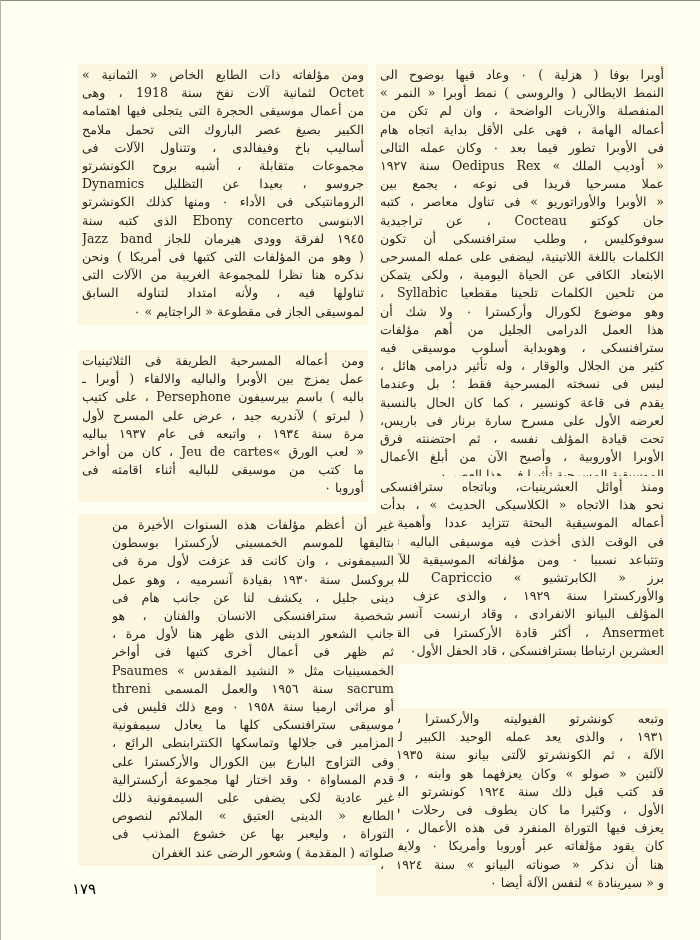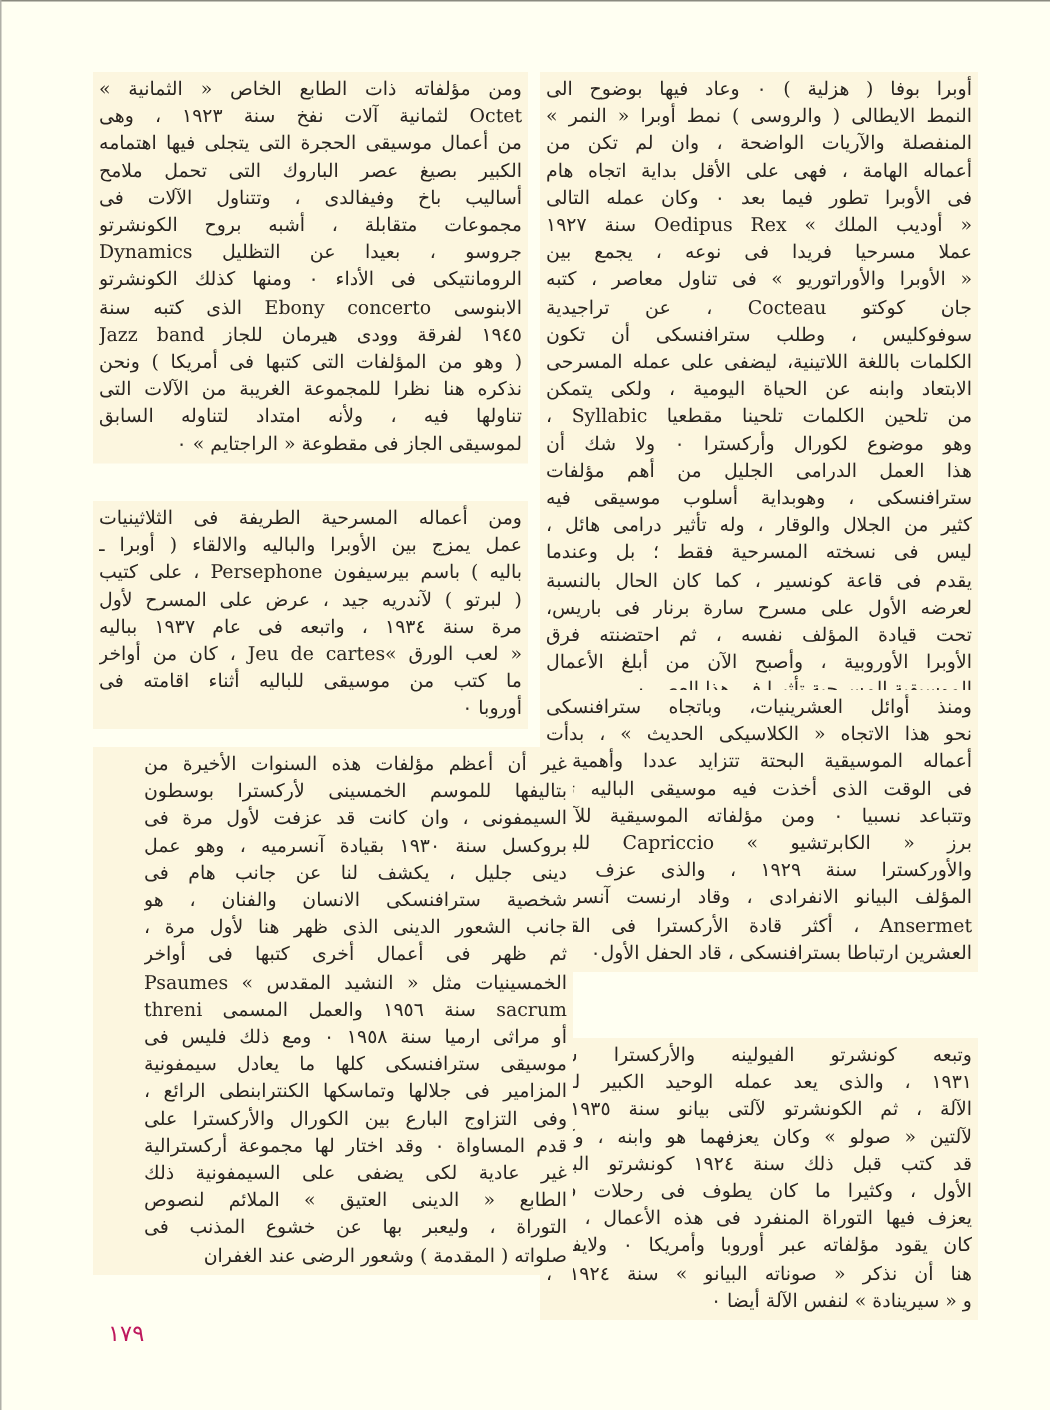--- a/index.html
+++ b/index.html
@@ -18,27 +18,27 @@
     text-align-last:right;
     font-size:12.6px;
     line-height:18.2px;
     color:#2a2520;
   }
   .col.right { left:360px; width:292px; }
   .col.left  { left:62px;  width:290px; }
   .block {
     background:#fcf6df;
     padding:2px 4px 4px 4px;
-    margin:0;
+    margin:16px;
   }
   .line { display:block; white-space:nowrap; overflow:hidden; text-align:justify; text-align-last:justify; }
   .line.last { text-align-last:right; }
   .page-number {
     position:absolute; left:72px; top:880px;
-    font-size:15px; color:#be185d; direction:rtl;
+    font-size:15px; color:#000000; direction:rtl;
   }
 </style>
 </head>
 <body>
 
 <div class="page-border"></div>
 <div class="page-border-left"></div>
 
 <div class="col right">
   <div class="block" style="position:absolute; top:48px; left:0; width:284px;" id="rb0">
@@ -46,21 +46,21 @@
       <span class="line">النمط الايطالى ( والروسى ) نمط أوبرا « النمر »</span>
       <span class="line">المنفصلة والآريات الواضحة ، وان لم تكن من</span>
       <span class="line">أعماله الهامة ، فهى على الأقل بداية اتجاه هام</span>
       <span class="line">فى الأوبرا تطور فيما بعد ٠ وكان عمله التالى</span>
       <span class="line">« أوديب الملك » Oedipus Rex سنة ١٩٢٧</span>
       <span class="line">عملا مسرحيا فريدا فى نوعه ، يجمع بين</span>
       <span class="line">« الأوبرا والأوراتوريو » فى تناول معاصر ، كتبه</span>
       <span class="line">جان كوكتو Cocteau ، عن تراجيدية</span>
       <span class="line">سوفوكليس ، وطلب سترافنسكى أن تكون</span>
       <span class="line">الكلمات باللغة اللاتينية، ليضفى على عمله المسرحى</span>
-      <span class="line">الابتعاد وابنه عن الحياة اليومية ، ولكى يتمكن</span>
+      <span class="line">الابتعاد الكافى عن الحياة اليومية ، ولكى يتمكن</span>
       <span class="line">من تلحين الكلمات تلحينا مقطعيا Syllabic ،</span>
       <span class="line">وهو موضوع لكورال وأركسترا ٠ ولا شك أن</span>
       <span class="line">هذا العمل الدرامى الجليل من أهم مؤلفات</span>
       <span class="line">سترافنسكى ، وهوبداية أسلوب موسيقى فيه</span>
       <span class="line">كثير من الجلال والوقار ، وله تأثير درامى هائل ،</span>
       <span class="line">ليس فى نسخته المسرحية فقط ؛ بل وعندما</span>
       <span class="line">يقدم فى قاعة كونسير ، كما كان الحال بالنسبة</span>
       <span class="line">لعرضه الأول على مسرح سارة برنار فى باريس،</span>
       <span class="line">تحت قيادة المؤلف نفسه ، ثم احتضنته فرق</span>
       <span class="line">الأوبرا الأوروبية ، وأصبح الآن من أبلغ الأعمال</span>
@@ -88,21 +88,21 @@
       <span class="line">يعزف فيها التوراة المنفرد فى هذه الأعمال ، كما</span>
       <span class="line">كان يقود مؤلفاته عبر أوروبا وأمريكا ٠ ولايفوتنا</span>
       <span class="line">هنا أن نذكر « صوناته البيانو » سنة ١٩٢٤ ،</span>
       <span class="line last">و « سيرينادة » لنفس الآلة أيضا ٠</span>
     </div>
 </div>
 
 <div class="col left">
   <div class="block" style="position:absolute; top:48px; left:0; width:282px;" id="lb0">
       <span class="line">ومن مؤلفاته ذات الطابع الخاص « الثمانية »</span>
-      <span class="line">Octet لثمانية آلات نفخ سنة ١٩٢٣ ، وهى</span>
+      <span class="line">Octet لثمانية آلات نفخ سنة 1918 ، وهى</span>
       <span class="line">من أعمال موسيقى الحجرة التى يتجلى فيها اهتمامه</span>
       <span class="line">الكبير بصيغ عصر الباروك التى تحمل ملامح</span>
       <span class="line">أساليب باخ وفيفالدى ، وتتناول الآلات فى</span>
       <span class="line">مجموعات متقابلة ، أشبه بروح الكونشرتو</span>
       <span class="line">جروسو ، بعيدا عن التظليل Dynamics</span>
       <span class="line">الرومانتيكى فى الأداء ٠ ومنها كذلك الكونشرتو</span>
       <span class="line">الابنوسى Ebony concerto الذى كتبه سنة</span>
       <span class="line">١٩٤٥ لفرقة وودى هيرمان للجاز Jazz band</span>
       <span class="line">( وهو من المؤلفات التى كتبها فى أمريكا ) ونحن</span>
       <span class="line">نذكره هنا نظرا للمجموعة الغريبة من الآلات التى</span>

